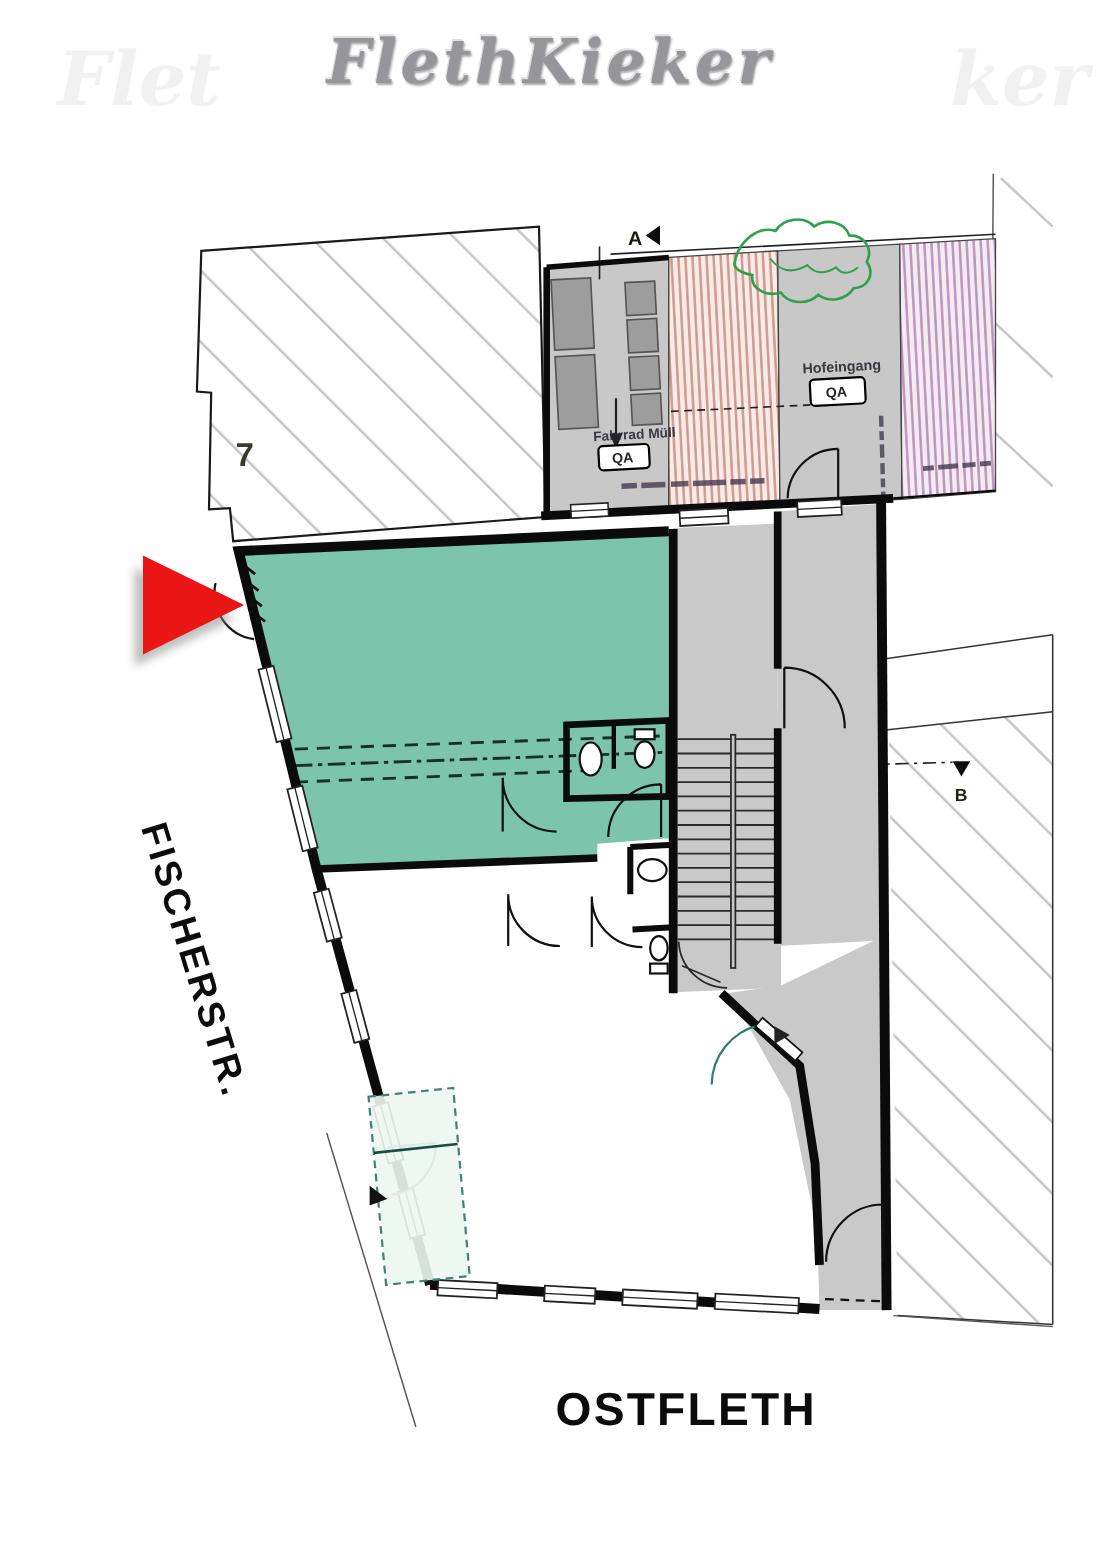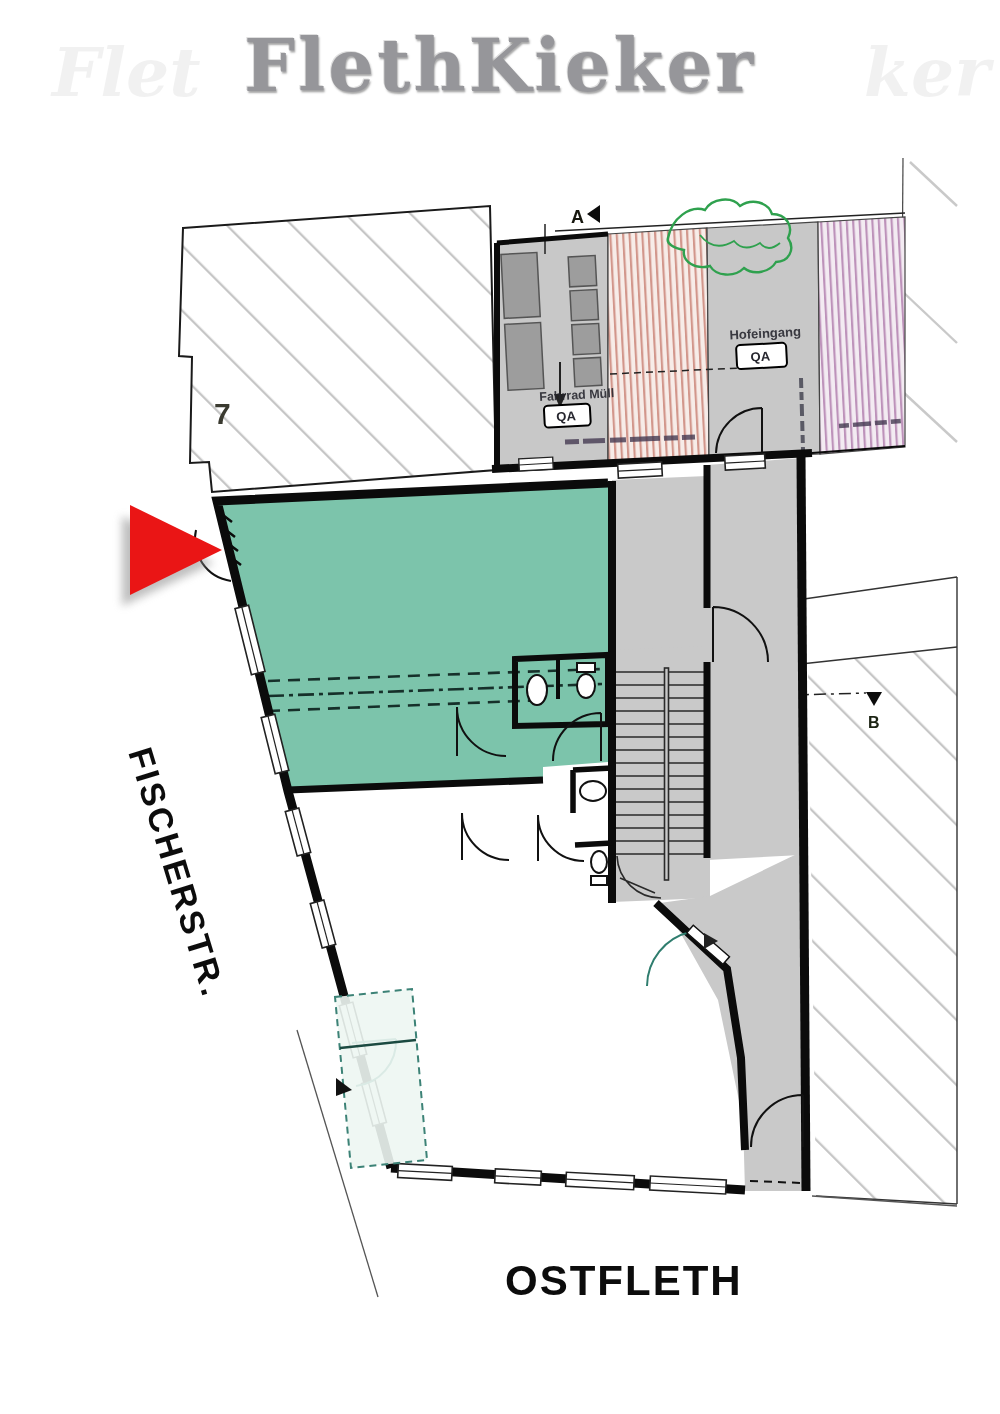--- a/index.html
+++ b/index.html
@@ -1,21 +1,21 @@
 <!DOCTYPE html>
 <html><head>
 <meta charset="utf-8">
 <style>
   html,body{margin:0;padding:0;background:#ffffff;}
   #stage{position:relative;width:1000px;height:1414px;background:#ffffff;overflow:hidden;
          font-family:"Liberation Sans", sans-serif;}
   #titlebar{position:absolute;top:18px;left:0;width:100%;height:140px;}
   .title-main{position:absolute;top:8px;left:0;width:100%;text-align:center;
-      font-family:"DejaVu Serif", cursive, serif;font-weight:bold;
-      font-size:72px;line-height:1.1;color:#96969a;letter-spacing:3px;
+      font-family:"DejaVu Serif", cursive, serif;font-style:italic;font-weight:bold;
+      font-size:56px;line-height:1.1;color:#96969a;letter-spacing:3px;
       text-shadow:1px 2px 2px rgba(60,60,60,.45), -1px -1px 0 rgba(220,220,220,.9);}
   .wm{position:absolute;font-family:"DejaVu Serif", cursive, serif;font-style:italic;
       font-weight:bold;font-size:68px;color:#000;opacity:.05;}
   .wm-left{top:14px;left:52px;}
   .wm-right{top:14px;right:10px;}
   svg{position:absolute;top:0;left:0;}
   svg text{font-family:"Liberation Sans", sans-serif;}
   .street-label{font-weight:bold;fill:#0c0c0c;}
   .tiny-label{font-weight:bold;fill:#26262e;}
 </style>

